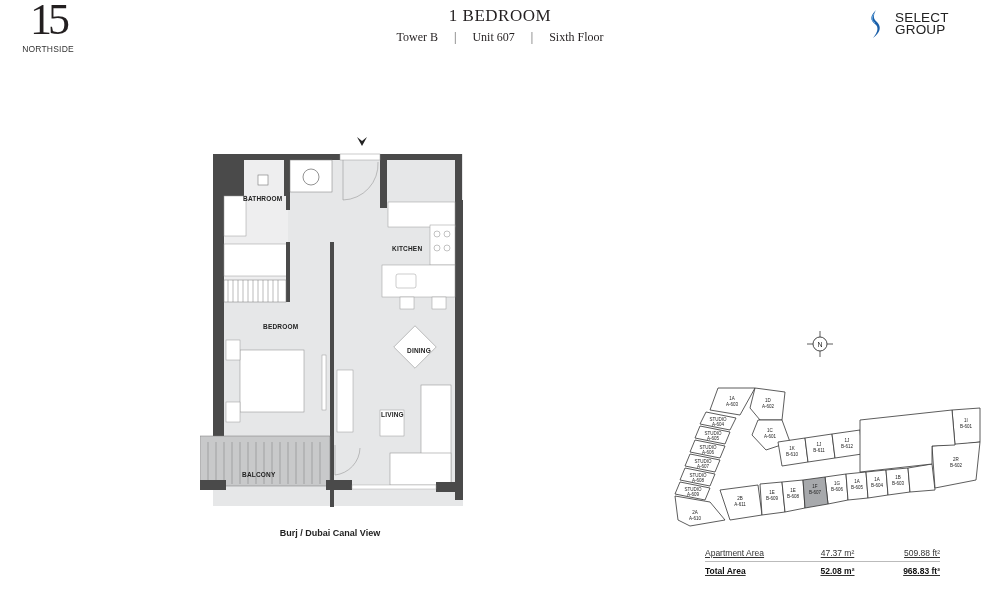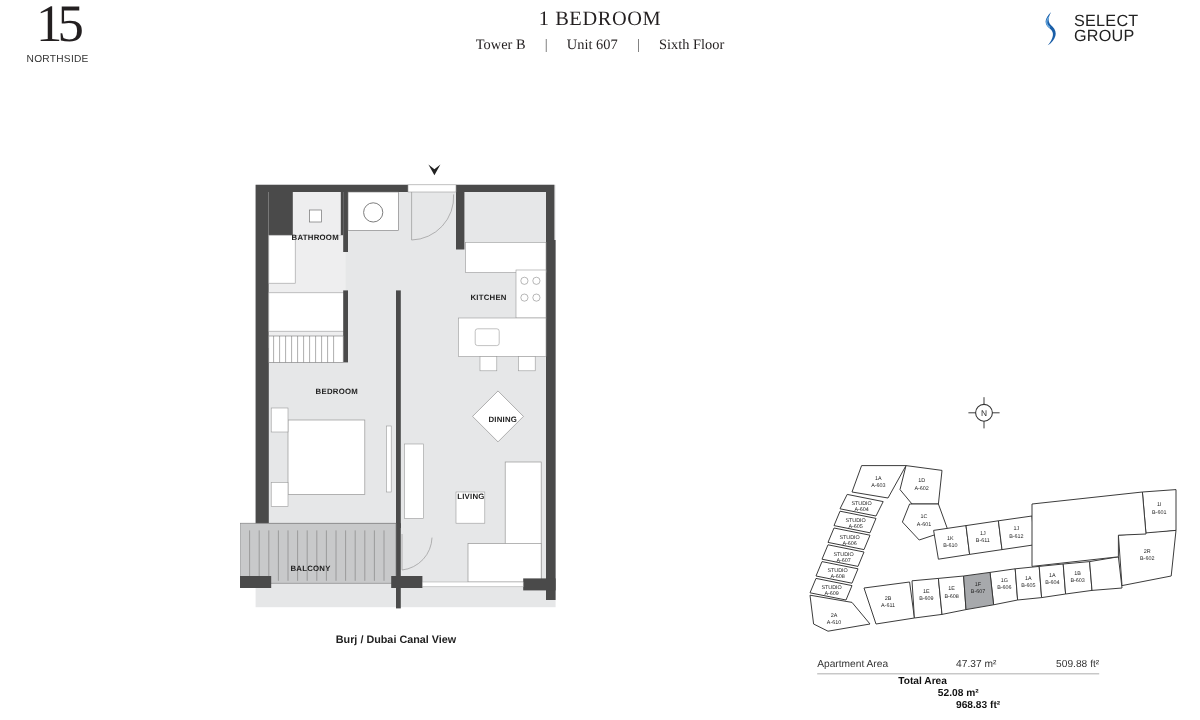--- a/index.html
+++ b/index.html
@@ -12,26 +12,26 @@
   .title h1{margin:0;font-size:17px;font-weight:normal;letter-spacing:0.5px;}
   .subline{font-size:12px;margin-top:4px;display:flex;justify-content:center;gap:16px;}
   .subline .sep{color:#555;}
   .brand{left:868px;top:10px;display:flex;align-items:center;gap:13px;}
   .brand-text{font-size:13.5px;line-height:12px;letter-spacing:0.2px;color:#222;font-weight:normal;}
   .plan{left:200px;top:130px;width:280px;height:420px;}
   .room-label{position:absolute;font-size:6.5px;font-weight:bold;letter-spacing:0.2px;color:#222;}
   .view-label{left:230px;top:528px;width:200px;text-align:center;font-size:9px;font-weight:bold;color:#222;}
   .compass{left:806px;top:330px;width:28px;height:28px;}
   .keyplan{left:670px;top:380px;width:320px;height:150px;}
-  .area-table{left:681px;top:545px;width:235px;font-size:8.5px;color:#333;}
+  .area-table{left:705px;top:545px;width:235px;font-size:8.5px;color:#333;text-decoration:underline;}
   .area-row{display:flex;height:16px;align-items:center;}
   .area-row .c1{width:100px;}
   .area-row .c2{width:65px;text-align:center;}
   .area-row .c3{width:70px;text-align:right;}
-  .area-row.total{border-top:1px solid #bbb;font-weight:bold;color:#111;height:18px;flex-direction:column;}
+  .area-row.total{border-top:1px solid #bbb;font-weight:bold;color:#111;height:18px;}
   .key-label{font-size:4.5px;fill:#222;font-family:"Liberation Sans",sans-serif;text-anchor:middle;}
 </style>
 </head>
 <body>
 
 <div class="abs logo-left">
   <div class="logo-num">15</div>
   <div class="logo-sub">NORTHSIDE</div>
 </div>
 

